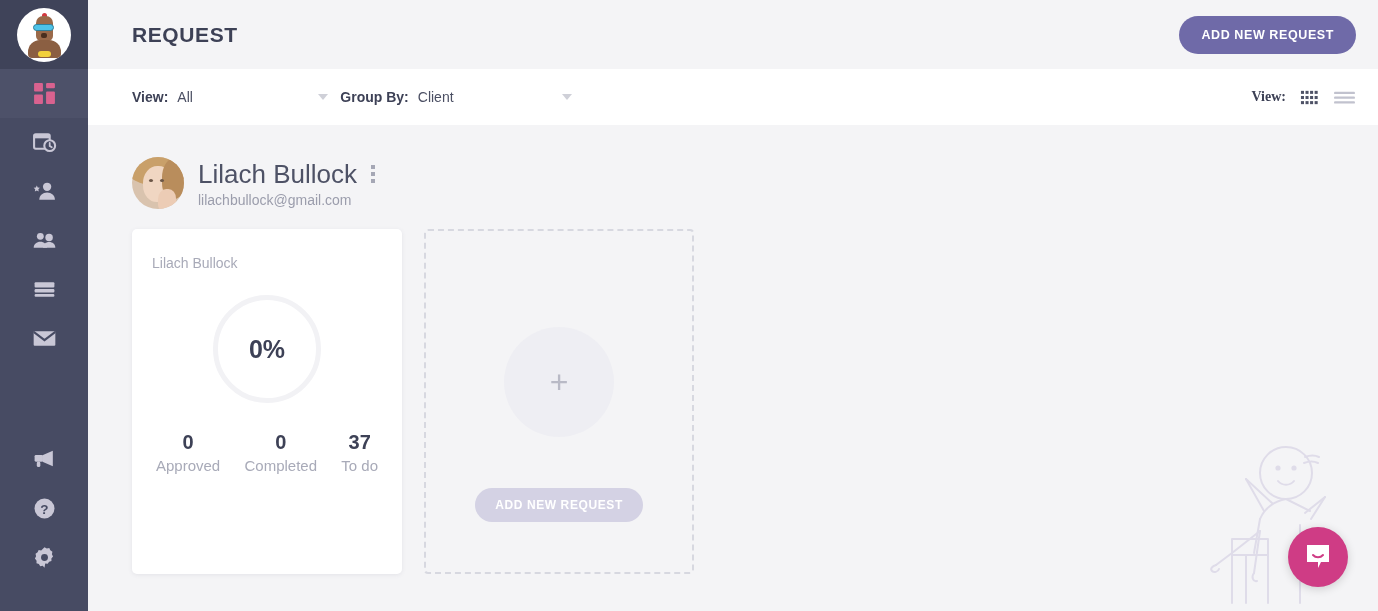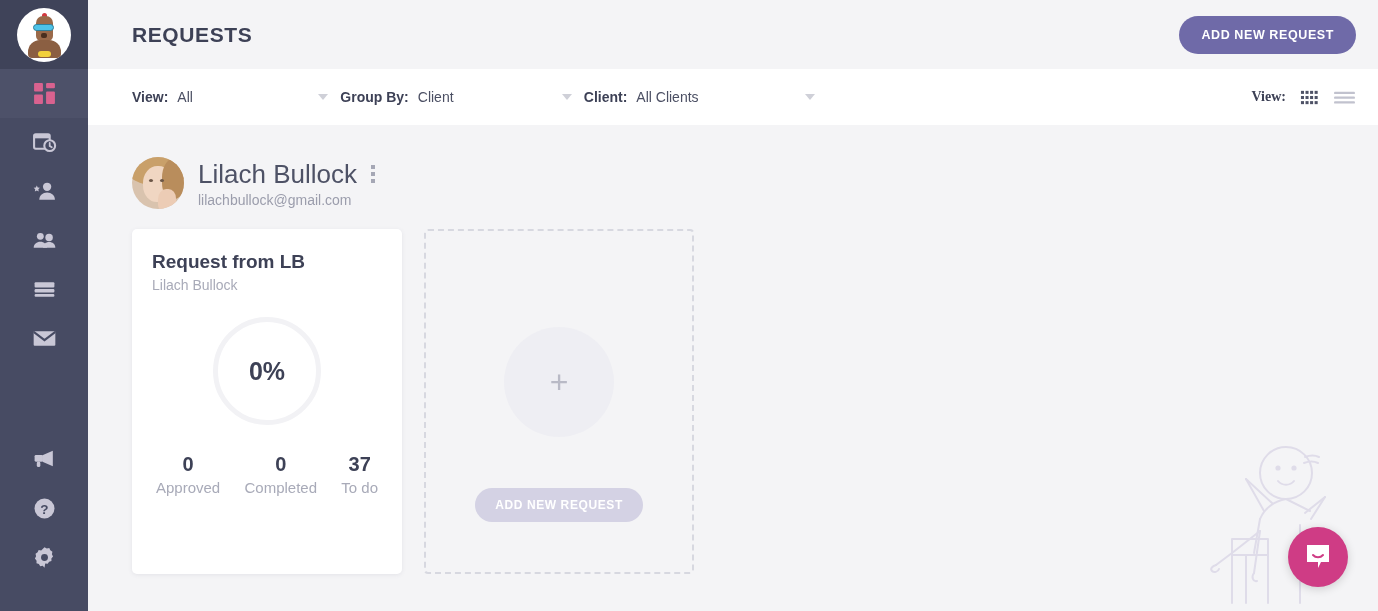--- a/index.html
+++ b/index.html
@@ -351,21 +351,21 @@
           </svg>
         </span>
       </div>
     </div>
 
   </div>
 
   <div class="main">
 
     <div class="topbar">
-      <div class="page-title">REQUESTS</div>
+      <div class="page-title">REQUEST</div>
 
       <div class="topbar-right">
 
         <button class="btn-primary">ADD NEW REQUEST</button>
       </div>
     </div>
 
     <div class="filterbar">
 
       <div class="filter-group">
@@ -377,27 +377,20 @@
       </div>
 
       <div class="filter-group">
         <span class="filter-label">Group By:</span>
         <div class="filter-select fs2">
           <span class="filter-value">Client</span>
           <span class="caret"></span>
         </div>
       </div>
 
-      <div class="filter-group">
-        <span class="filter-label">Client:</span>
-        <div class="filter-select fs3">
-          <span class="filter-value">All Clients</span>
-          <span class="caret"></span>
-        </div>
-      </div>
 
       <div class="view-group">
         <span class="view-label">View:</span>
         <span class="icon-btn">
           <svg width="19" height="19" viewBox="0 0 20 20">
             <g fill="#4e5266">
               <rect x="1" y="3" width="3.2" height="3.2"></rect>
                 <rect x="5.8" y="3" width="3.2" height="3.2"></rect>
               <rect x="10.6" y="3" width="3.2" height="3.2"></rect>
                 <rect x="15.4" y="3" width="3.2" height="3.2"></rect>
@@ -445,21 +438,20 @@
                 <i></i>
             </span>
           </div>
           <div class="client-email">lilachbullock@gmail.com</div>
         </div>
       </div>
 
       <div class="cards">
 
         <div class="card">
-          <div class="card-title">Request from LB</div>
           <div class="card-sub">Lilach Bullock</div>
           <div class="ring-wrap">
             <div class="ring">
               <span class="ring-value">0%</span>
             </div>
           </div>
           <div class="stats">
             <div class="stat">
               <span class="stat-num">0</span>
               <span class="stat-label">Approved</span>

